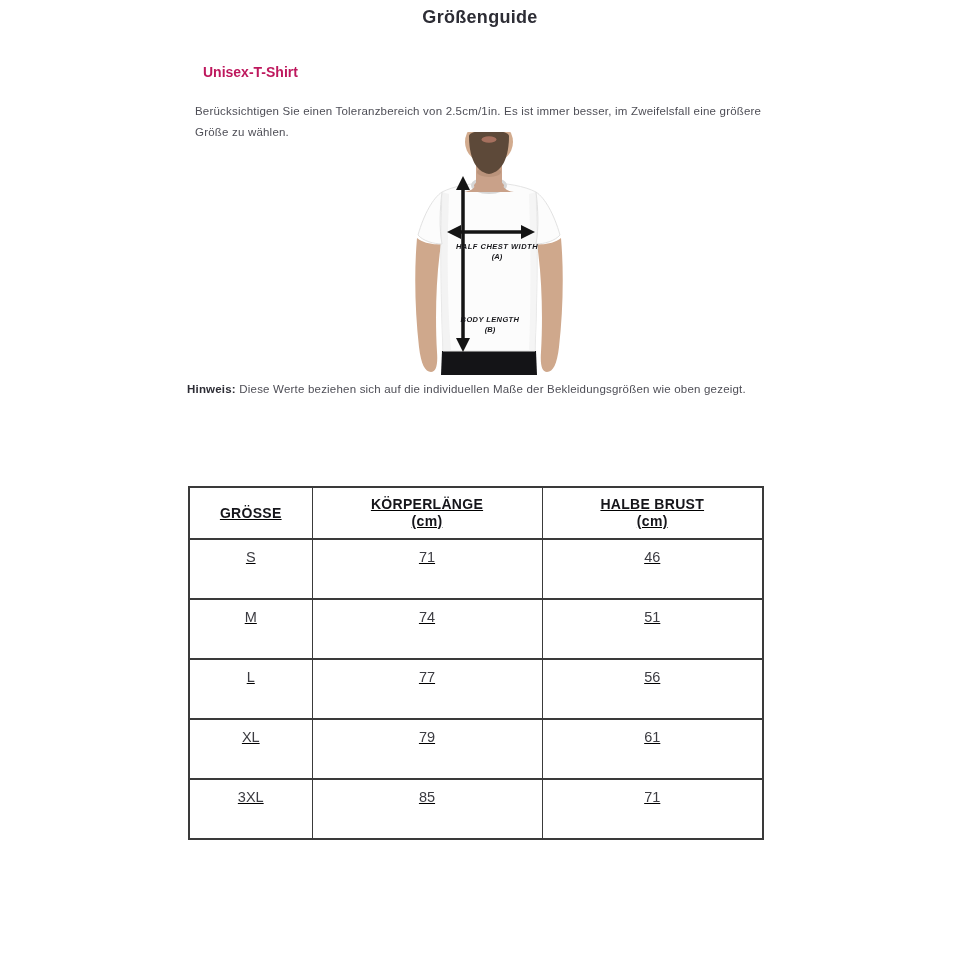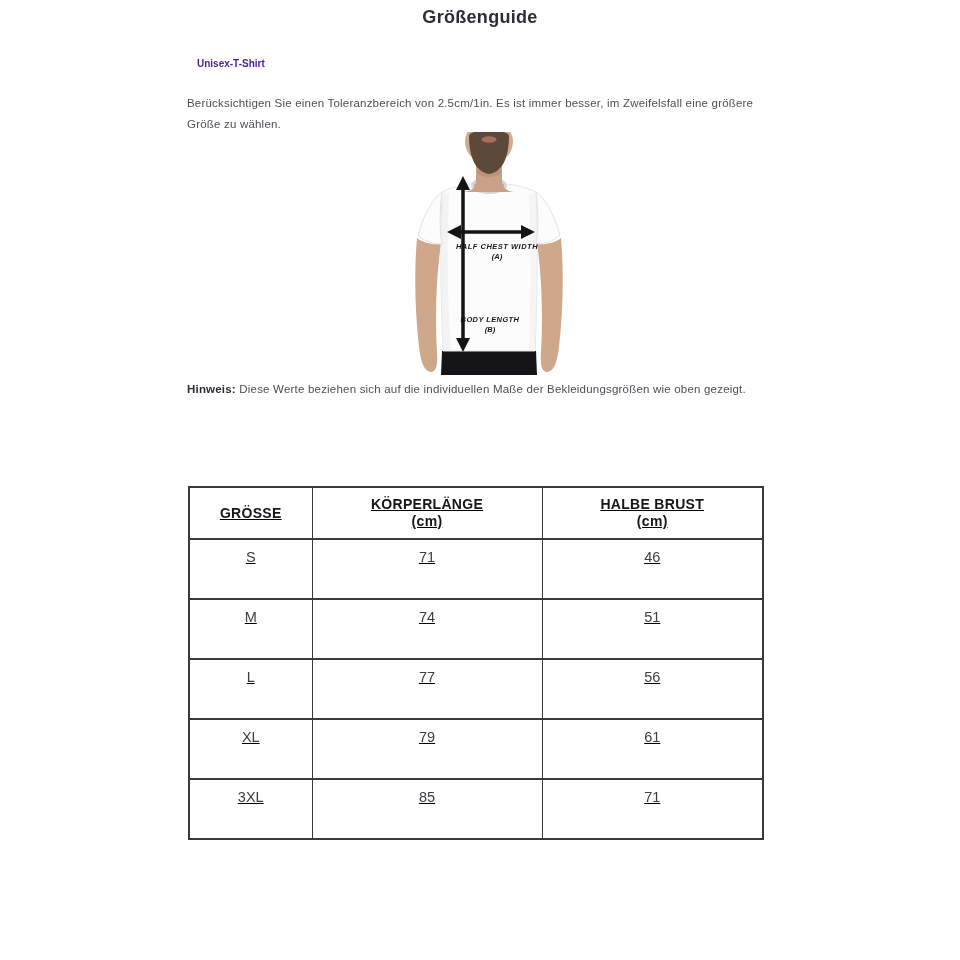--- a/index.html
+++ b/index.html
@@ -24,31 +24,31 @@
     text-align: center;
     font-size: 18px;
     font-weight: bold;
     letter-spacing: 0.3px;
     color: #2d2d35;
   }
   .product-name {
     position: absolute;
     top: 48px;
     left: 187px;
-    margin: 10px;
-    font-size: 10px;
-    font-weight: bold;
-    color: #4c1d95;
+    margin: 16px;
+    font-size: 14px;
+    font-weight: bold;
+    color: #be185d;
   }
   .intro-text {
     position: absolute;
     top: 93px;
     left: 187px;
     width: 600px;
-    margin: 0;
+    margin: 8px;
     font-size: 11.5px;
     line-height: 21px;
     letter-spacing: 0.2px;
     color: #4e4e56;
   }
   .figure-wrap {
     position: absolute;
     top: 132px;
     left: 409px;
     width: 170px;

